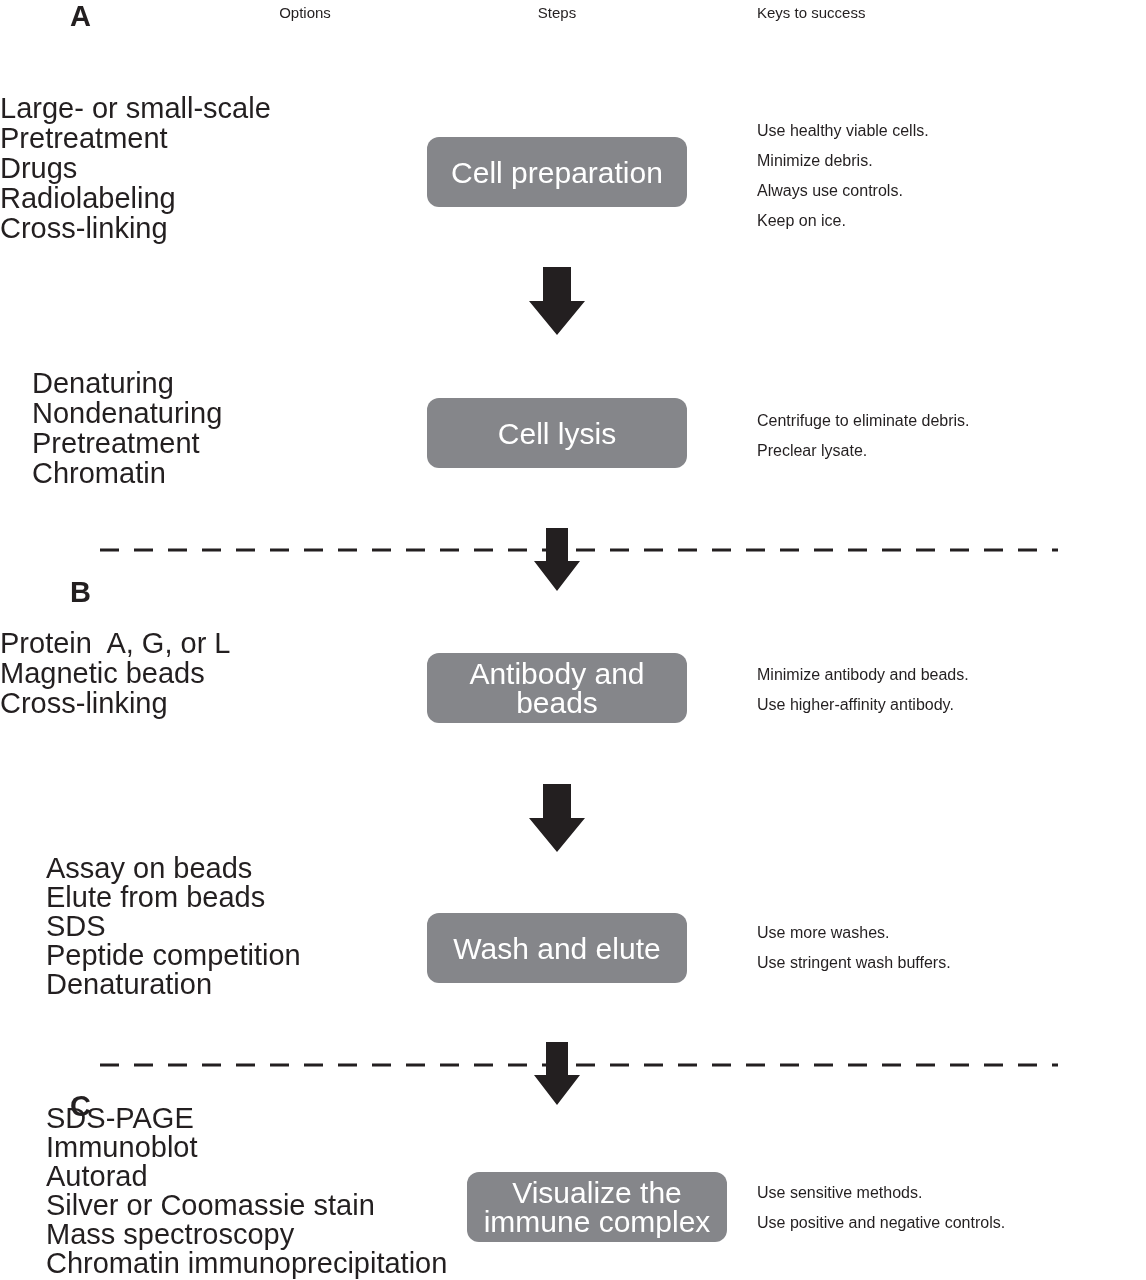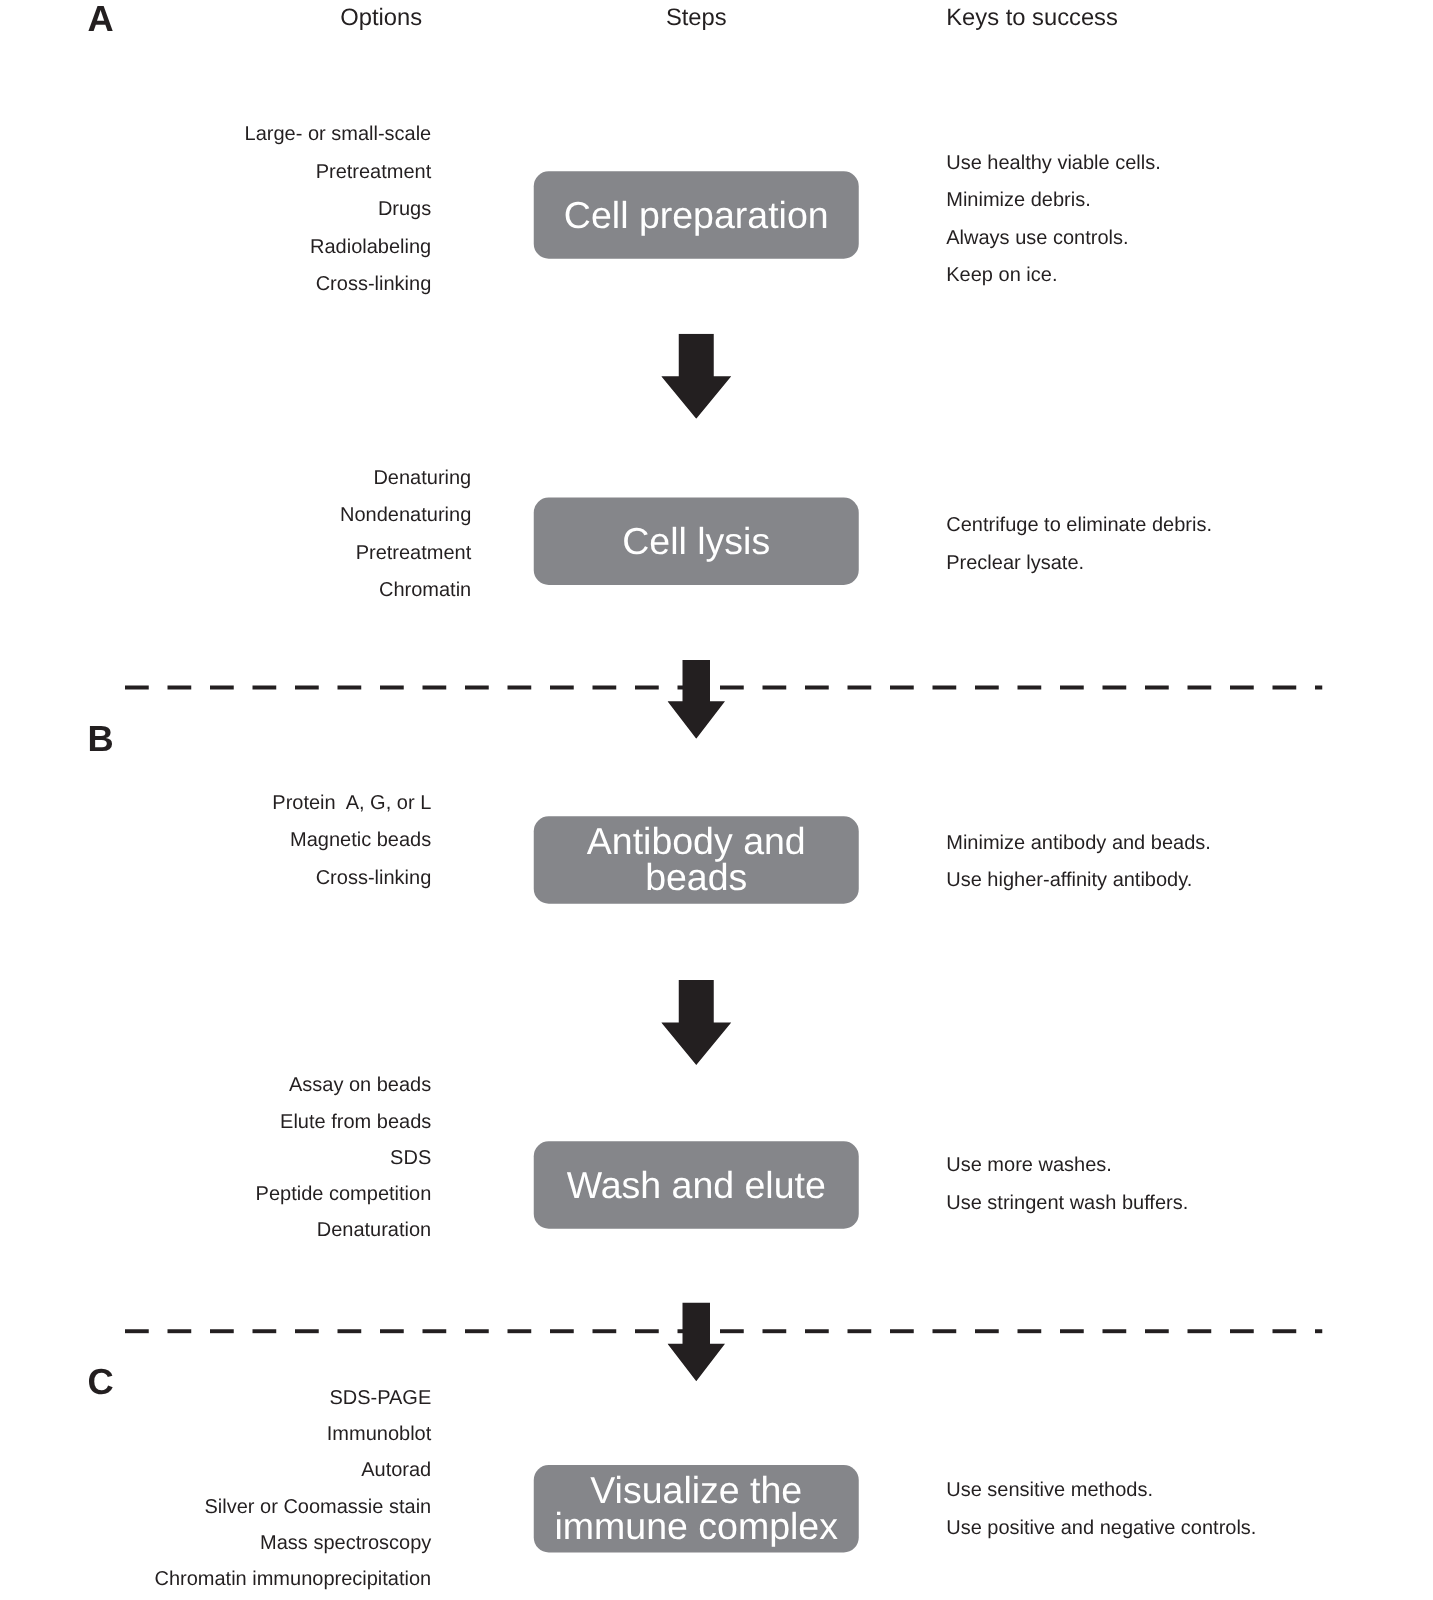--- a/index.html
+++ b/index.html
@@ -14,27 +14,27 @@
     height: 1280px;
     background: #ffffff;
     overflow: hidden;
   }
   .abs { position: absolute; }
   .section-label {
     font-size: 29px;
     font-weight: bold;
     letter-spacing: 0.5px;
   }
-  .col-header { font-size: 19px; }
+  .col-header { font-size: 15px; }
   .center { text-align: center; }
   .options-block {
     left: 0;
     width: 345px;
-    text-align: right;
-    font-size: 16px;
+    text-align: left;
+    font-size: 29px;
     line-height: 30px;
   }
   .options-block > div { white-space: pre; }
   .keys-block {
     left: 757px;
     font-size: 16px;
     line-height: 30px;
   }
   .lh29 { line-height: 29px; padding-left: 46px; }
   .step-box {
@@ -141,19 +141,19 @@
   <div class="abs section-label" style="left:70px; top:1090px;">C</div>
 
   <div class="abs options-block lh29" style="top:1104px;">
     <div>SDS-PAGE</div>
     <div>Immunoblot</div>
     <div>Autorad</div>
     <div>Silver or Coomassie stain</div>
     <div>Mass spectroscopy</div>
     <div>Chromatin immunoprecipitation</div>
   </div>
-  <div class="abs step-box" style="top:1172px;">Visualize the immune complex</div>
+  <div class="abs step-box" style="top:1172px;margin-left:40px;">Visualize the immune complex</div>
   <div class="abs keys-block" style="top:1178px;">
     <div>Use sensitive methods.</div>
     <div>Use positive and negative controls.</div>
   </div>
 
 </div>
 
 </body></html>

